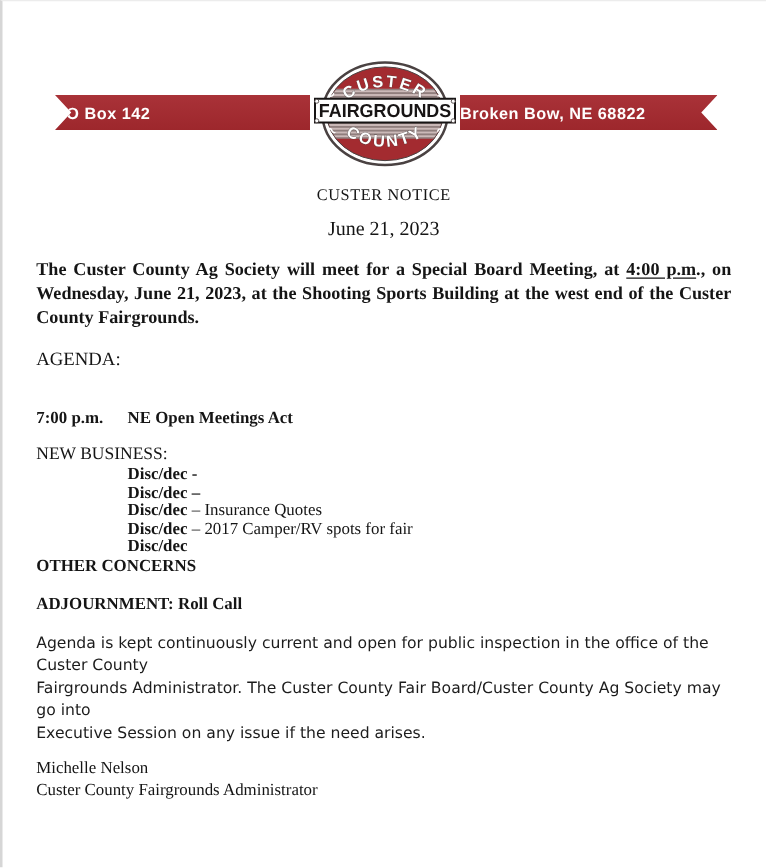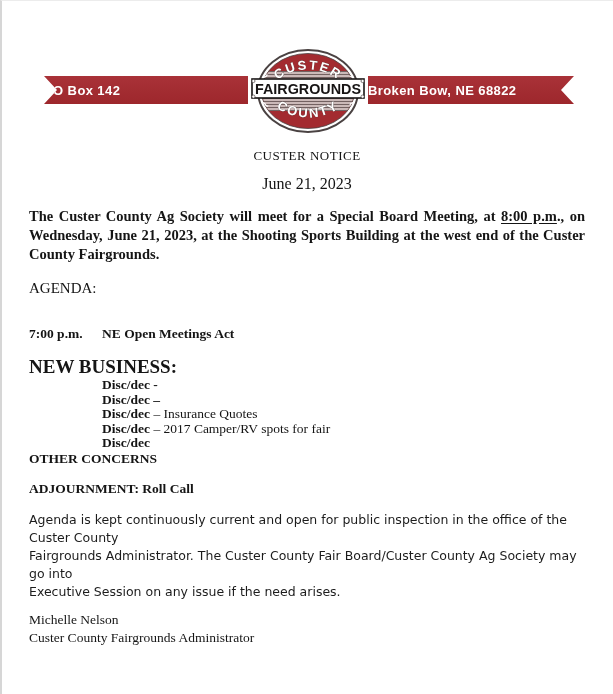--- a/index.html
+++ b/index.html
@@ -34,21 +34,21 @@
   .logo-svg{position:absolute;left:244px;top:36px;width:124px;height:98px;}
   
   .content{padding:0 28px 0 27px;}
   .notice-title{margin-top:13px;text-align:center;font-size:13px;letter-spacing:.5px;}
   .doc-date{margin-top:11px;text-align:center;font-size:16px;}
   .lead{margin-top:14px;font-size:14.5px;font-weight:bold;line-height:19px;text-align:justify;}
   .lead u{text-underline-offset:2px;}
   .agenda-label{margin-top:16px;font-size:15px;}
   .agenda-row{margin-top:29px;font-size:13.5px;font-weight:bold;}
   .agenda-row .time{display:inline-block;width:73px;}
-  .section-heading{font-size:19px;font-weight:bold;}
+  .section-heading{font-size:14px;font-weight:normal;}
   .mt-nb{margin-top:14px;}
   .mt-ob{margin-top:17px;}
   .item{padding-left:73px;font-size:13.5px;line-height:14.5px;}
   .item b{font-weight:bold;}
   .other{font-size:13.5px;font-weight:bold;}
   .adjourn{margin-top:14px;font-size:13.5px;font-weight:bold;}
   .footer-note{
     margin-top:14px;
     font-family:"DejaVu Sans", sans-serif;
     font-size:12.5px;line-height:18px;color:#1c1c1c;
@@ -117,21 +117,21 @@
       </g>
     </svg>
   </div>
 
   <div class="content">
 
     <div class="notice-title">CUSTER NOTICE</div>
 
     <div class="doc-date">June 21, 2023</div>
 
-    <p class="lead"><span>The Custer County Ag Society will meet for a Special Board Meeting, at </span><u>8:00 p.m</u><span>., on Wednesday, June 21, 2023, at the Shooting Sports Building at the west end of the Custer County Fairgrounds.</span></p>
+    <p class="lead"><span>The Custer County Ag Society will meet for a Special Board Meeting, at </span><u>4:00 p.m</u><span>., on Wednesday, June 21, 2023, at the Shooting Sports Building at the west end of the Custer County Fairgrounds.</span></p>
 
     <div class="agenda-label">AGENDA:</div>
 
     <div class="agenda-row">
       <span class="time">7:00 p.m.</span><span>NE Open Meetings Act</span>
     </div>
 
     <div class="section-heading mt-nb">NEW BUSINESS:</div>
     <div class="item"><b>Disc/dec -</b><span></span></div>
     <div class="item"><b>Disc/dec –</b><span></span></div>

